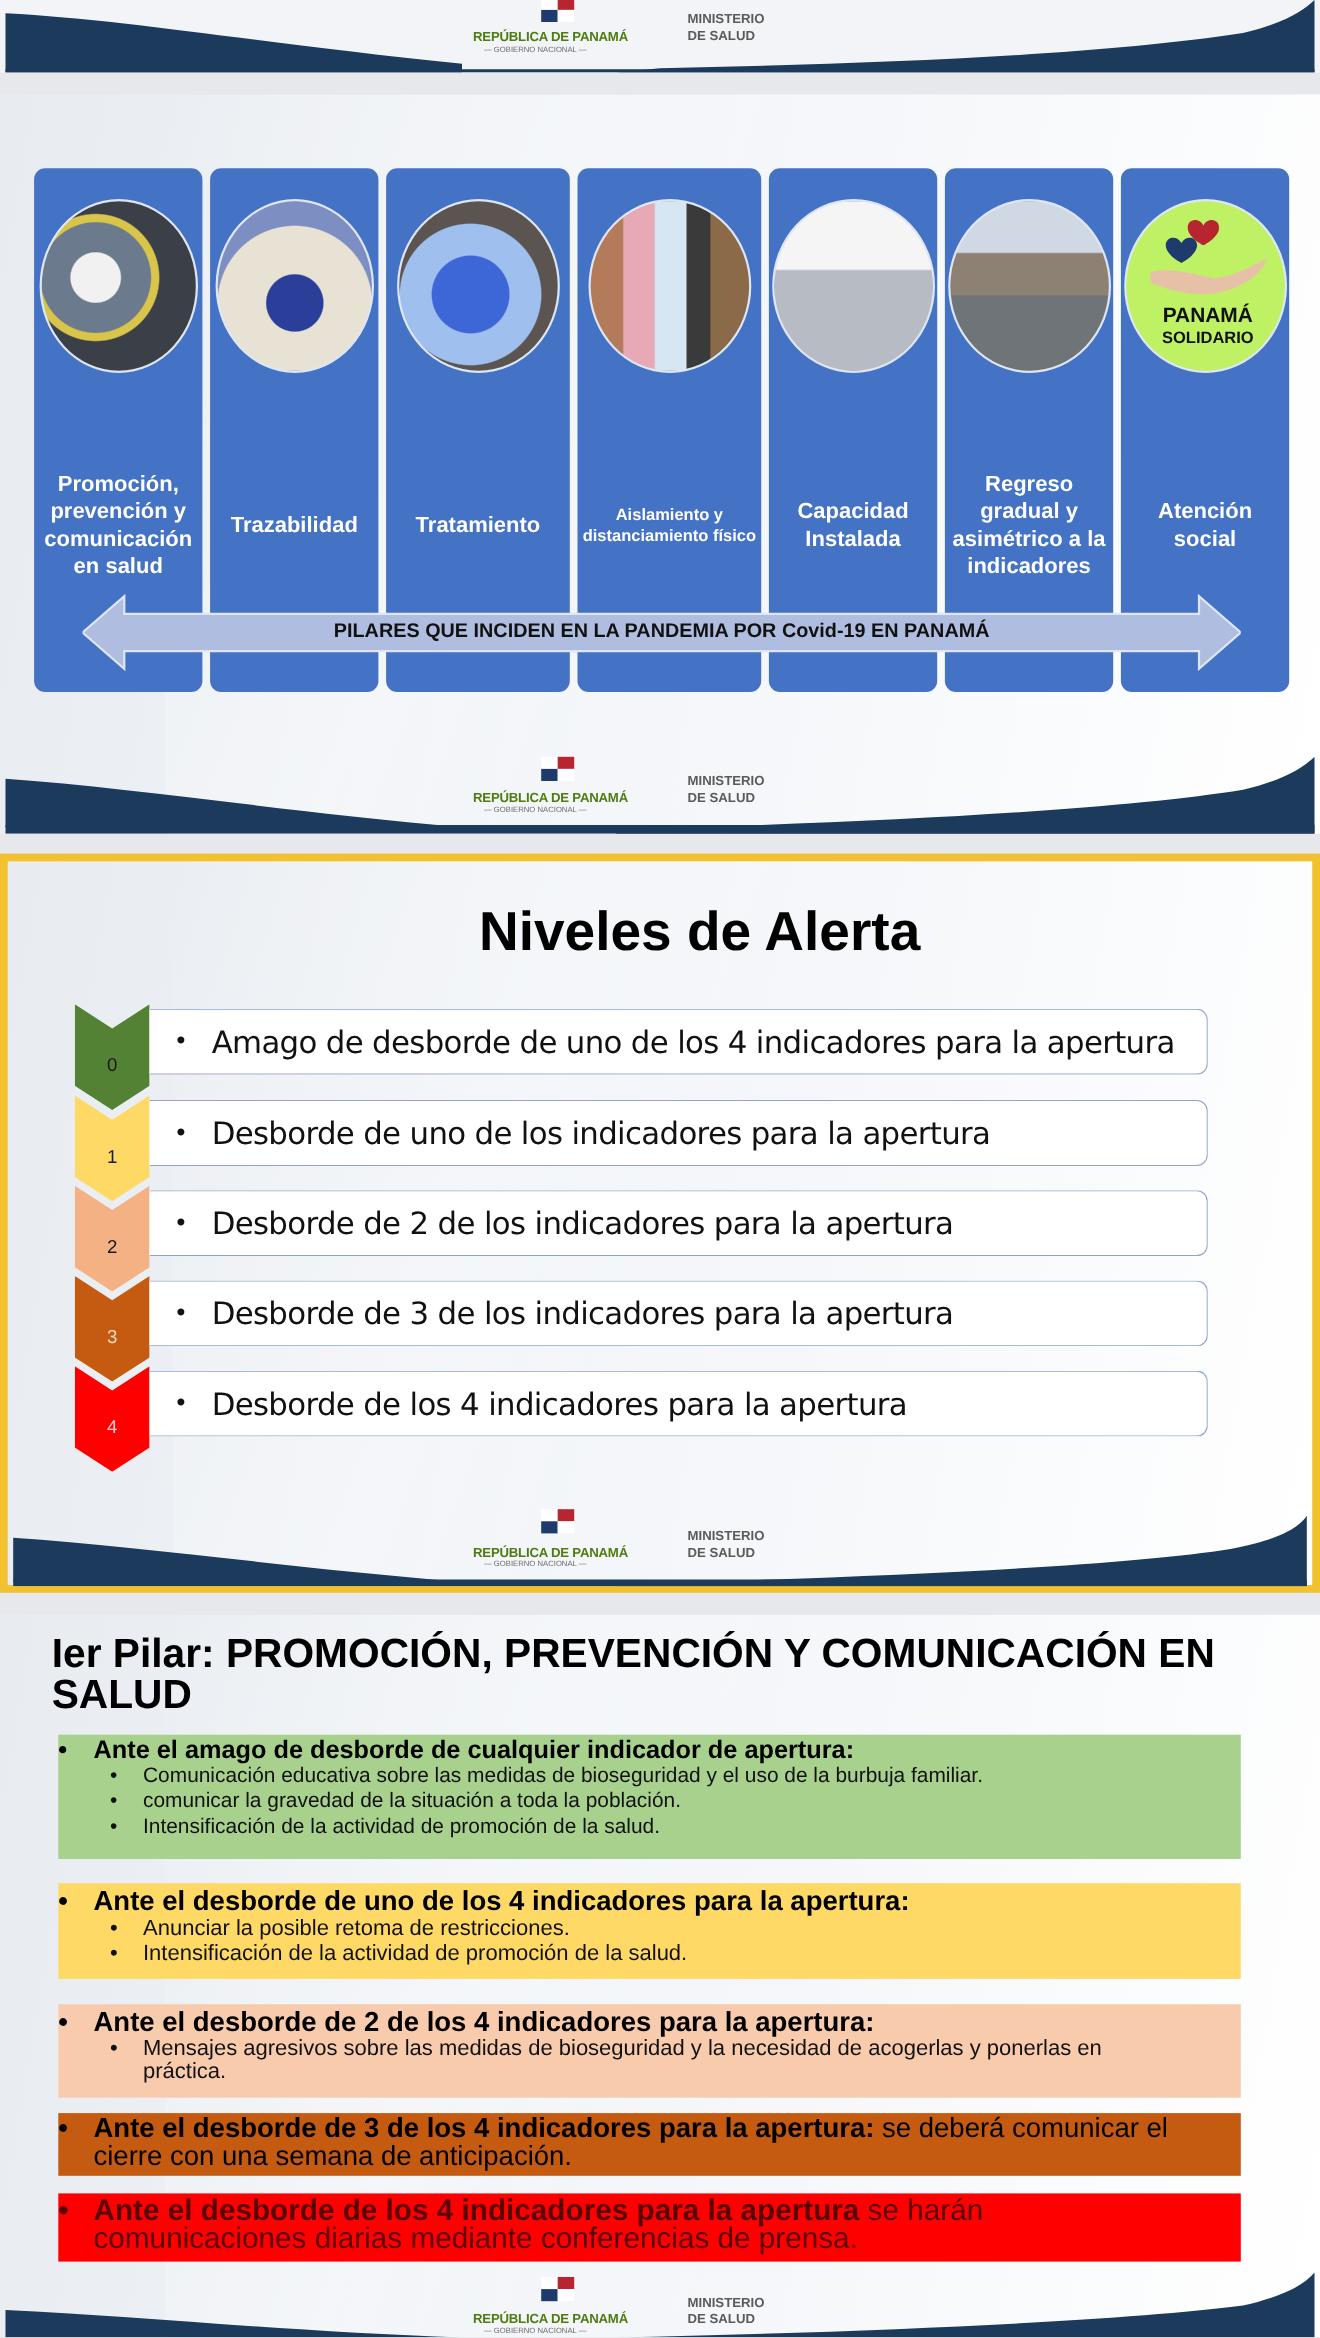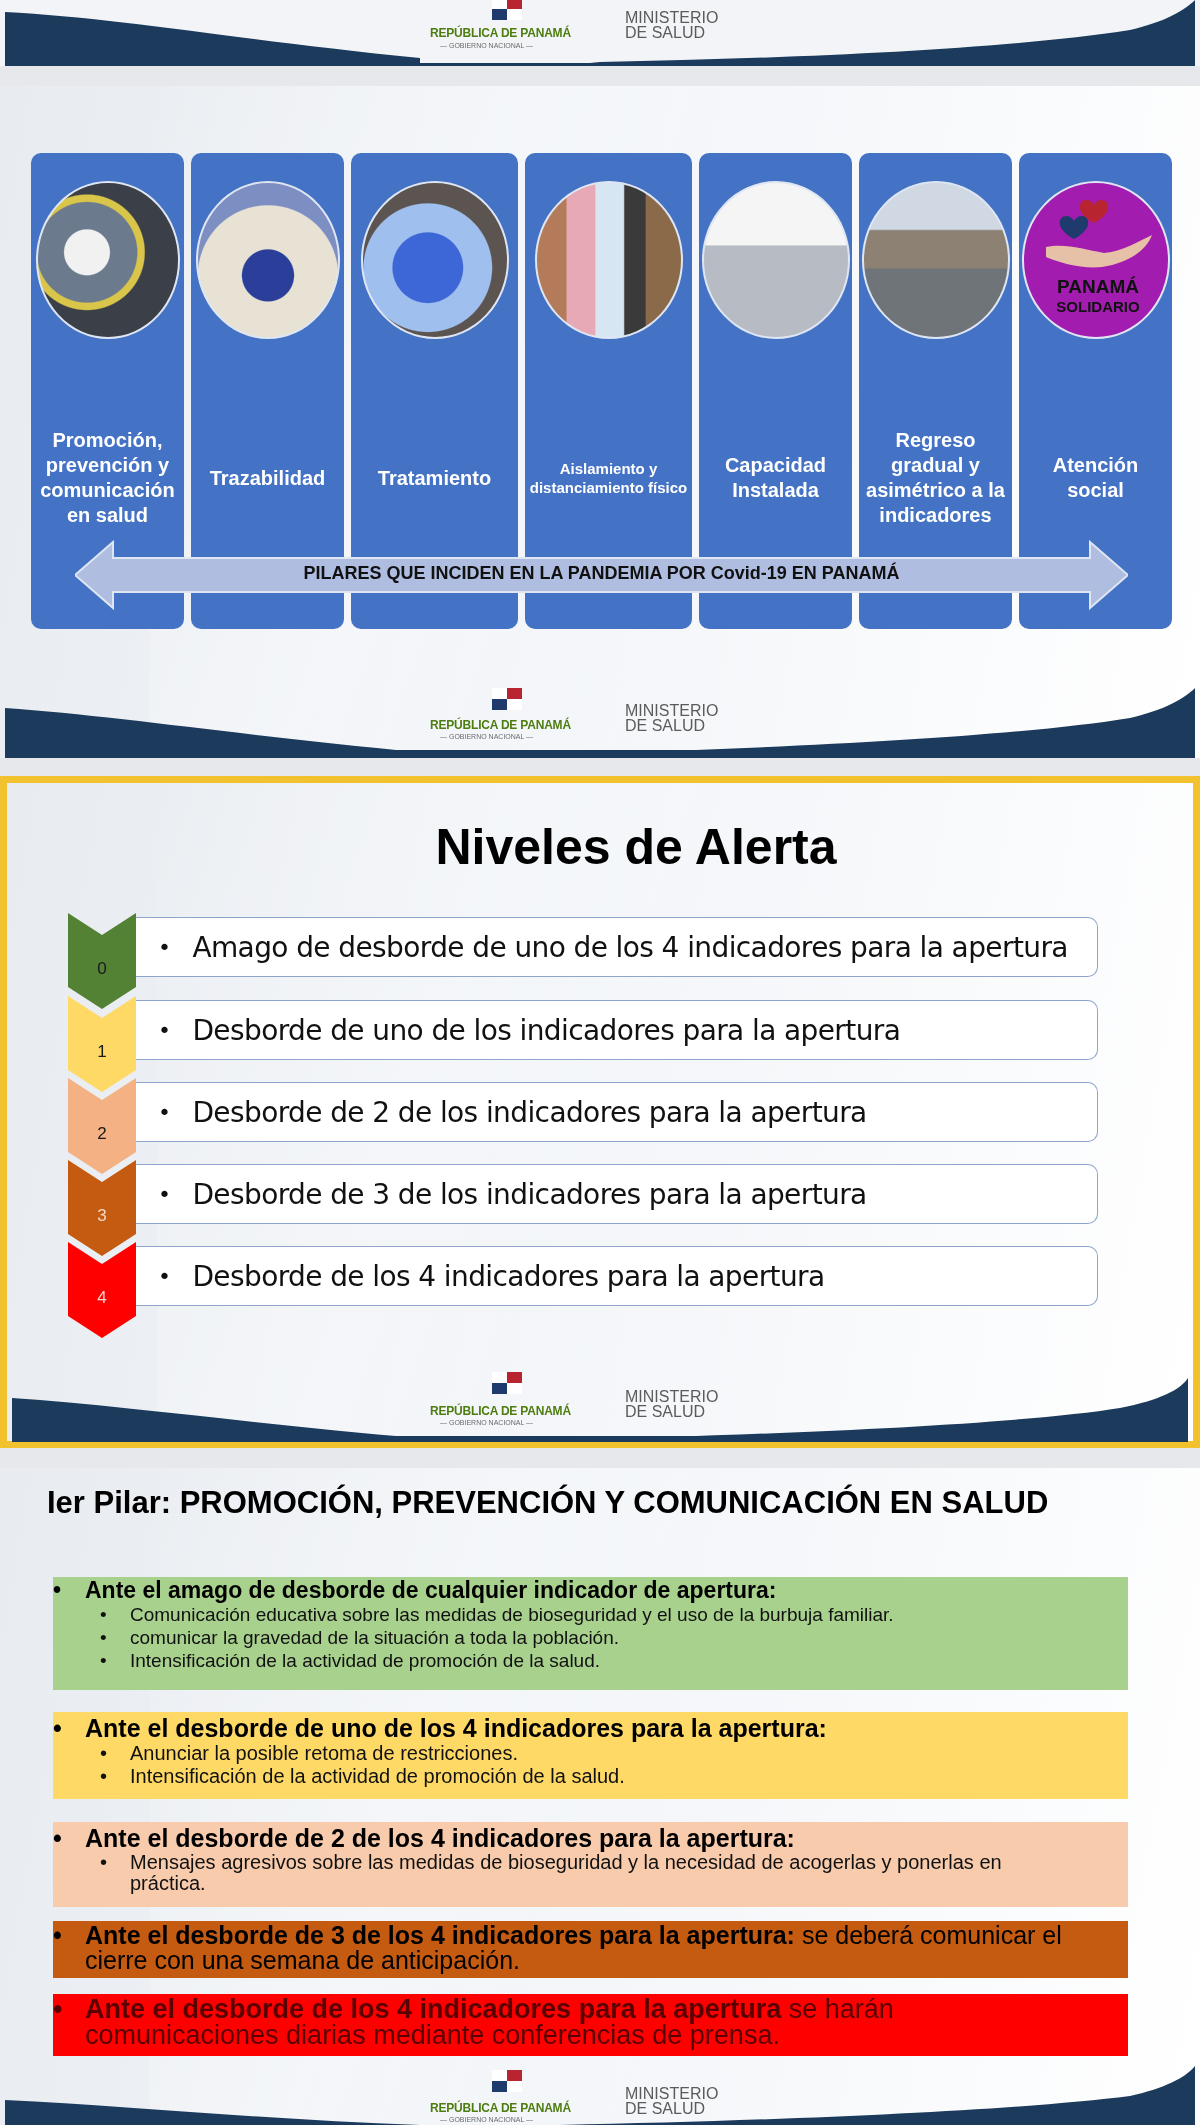--- a/index.html
+++ b/index.html
@@ -9,39 +9,39 @@
   .slide .diag { position: absolute; top: 0; left: 150px; width: 700px; height: 100%; background: linear-gradient(110deg, rgba(255,255,255,0) 0%, rgba(246,248,251,0.7) 40%, rgba(255,255,255,0) 100%); pointer-events: none; }
 
   
   .band { position: absolute; left: 0; width: 1200px; height: 70px; }
   .band svg { position: absolute; left: 0; top: 0; }
   .logo { position: absolute; left: 430px; width: 300px; height: 60px; }
   .flag { position: absolute; left: 62px; top: 0; width: 30px; height: 22px; }
   .flag i { position: absolute; width: 15px; height: 11px; display: block; }
   .logo .rep { position: absolute; left: 0; top: 22px; font-size: 12px; font-weight: bold; color: #4d7c0f; letter-spacing: -0.2px; white-space: nowrap; }
   .logo .gob { position: absolute; left: 10px; top: 37px; font-size: 7px; color: #6a6a6a; white-space: nowrap; }
-  .logo .min { position: absolute; left: 195px; top: 8px; font-size: 16px; font-weight: normal; color: #5b5b5b; line-height: 15px; white-space: nowrap; }
+  .logo .min { position: absolute; left: 195px; top: 8px; font-size: 12px; font-weight: bold; color: #5b5b5b; line-height: 15px; white-space: nowrap; }
 
   
   .pillar { position: absolute; top: 153px; height: 476px; background: #4472c4; border-radius: 10px; }
   .pillar .circle { position: absolute; left: 50%; transform: translateX(-50%); top: 28px; border-radius: 50%; border: 2px solid #dfe6f3; overflow: hidden; }
   .pillar .label { position: absolute; left: 4px; right: 4px; top: 210px; height: 230px; display: flex; align-items: center; justify-content: center; text-align: center; color: #fff; font-weight: bold; font-size: 20px; line-height: 25px; }
   .pillar .label.xs { font-size: 15px; line-height: 19px; }
   .arrow { position: absolute; left: 75px; top: 540px; width: 1053px; height: 70px; }
   .arrow-text { position: absolute; left: 75px; top: 563px; width: 1053px; text-align: center; font-size: 18px; font-weight: bold; color: #111; }
 
   
   .s2-title { position: absolute; left: 0; width: 1200px; top: 818px; text-align: center; font-size: 50px; font-weight: bold; color: #000; margin-left: 36px; }
   .lvl-chevron { position: absolute; left: 68px; width: 68px; }
   .lvl-num { position: absolute; left: 68px; width: 68px; text-align: center; font-size: 17px; }
   .lvl-box { position: absolute; left: 136px; width: 962px; height: 60px; background: #fff; border: 1.5px solid #8ea4cc; border-left: none; border-radius: 0 10px 10px 0; display: flex; align-items: center; padding-left: 22px; font-size: 28px; color: #111; font-family: "DejaVu Sans", sans-serif; letter-spacing: -0.6px; }
   .lvl-box .bul { margin-right: 22px; font-size: 22px; }
 
   
-  .s3-title { position: absolute; left: 47px; top: 1484px; width: 1060px; font-size: 31px; font-weight: bold; color: #000; line-height: 38px; }
+  .s3-title { position: absolute; left: 47px; top: 1484px; width: 1060px; font-size: 37px; font-weight: bold; color: #000; line-height: 38px; }
   .blk { position: absolute; left: 53px; width: 1075px; }
   .blk .hd { position: relative; padding-left: 32px; font-weight: bold; font-size: 23px; line-height: 25px; color: #000; }
   .blk .hd::before { content: "•"; position: absolute; left: 0; top: 0; font-weight: bold; }
   .blk .sub { position: relative; padding-left: 77px; font-size: 19px; line-height: 23px; color: #111; }
   .blk .sub::before { content: "•"; position: absolute; left: 47px; top: 0; }
   .blk .inl { font-weight: normal; }
 </style>
 </head>
 <body>
 
@@ -90,21 +90,21 @@
     </div>
     <div class="pillar" style="left: 699px; width: 153px;">
       <div class="circle" style="width: 148px; height: 158px; background: linear-gradient(rgb(245, 245, 245) 0px, rgb(245, 245, 245) 40%, rgb(183, 188, 196) 41%, rgb(183, 188, 196) 100%);"></div>
       <div class="label ">Capacidad Instalada</div>
     </div>
     <div class="pillar" style="left: 859px; width: 153px;">
       <div class="circle" style="width: 148px; height: 158px; background: linear-gradient(rgb(207, 216, 227) 0px, rgb(207, 216, 227) 30%, rgb(140, 129, 115) 31%, rgb(140, 129, 115) 55%, rgb(111, 116, 121) 56%, rgb(111, 116, 121) 100%);"></div>
       <div class="label ">Regreso gradual y asimétrico a la indicadores</div>
     </div>
     <div class="pillar" style="left: 1019px; width: 153px;">
-      <div class="circle" style="width: 148px; height: 158px; background: #a21caf;"><svg width="148" height="158" viewBox="0 0 148 158">
+      <div class="circle" style="width: 148px; height: 158px; background: #bef264;"><svg width="148" height="158" viewBox="0 0 148 158">
           <path d="M70 22 c-4-8-16-6-14 4 c2 8 14 14 14 14 c0 0 12-6 14-14 c2-10-10-12-14-4z" fill="#b8242f"></path>
           <path d="M50 38 c-4-8-16-6-14 4 c2 8 14 14 14 14 c0 0 12-6 14-14 c2-10-10-12-14-4z" fill="#1f3a6d"></path>
           <path d="M22 64 C40 60 60 66 80 70 C100 68 115 58 128 52 C122 68 104 80 78 84 C58 86 36 80 22 74 Z" fill="#e6c1a8"></path>
           <text x="74" y="110" text-anchor="middle" font-family="Liberation Sans, sans-serif" font-weight="bold" font-size="19" fill="#111">PANAMÁ</text>
           <text x="74" y="129" text-anchor="middle" font-family="Liberation Sans, sans-serif" font-weight="bold" font-size="15" fill="#111">SOLIDARIO</text>
         </svg></div>
       <div class="label ">Atención social</div>
     </div>
   </div>
 

